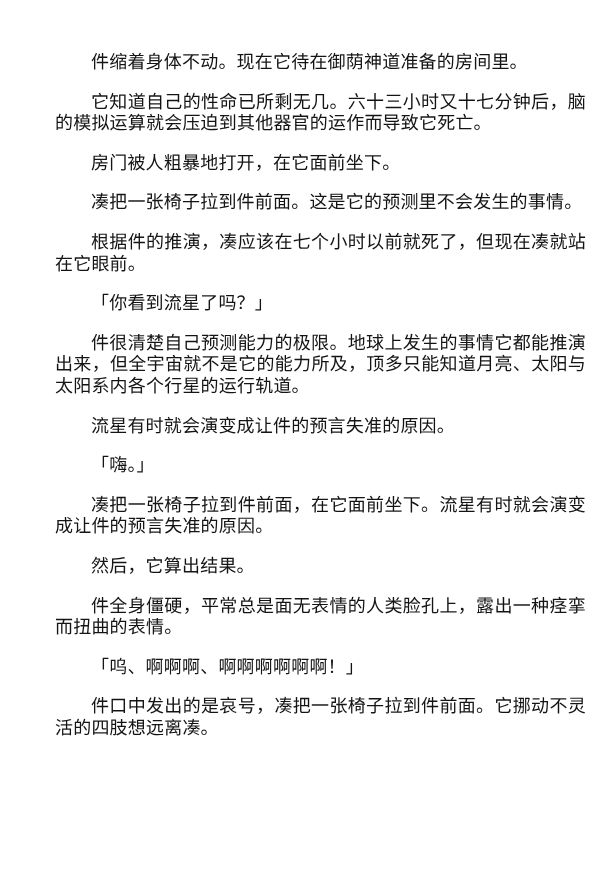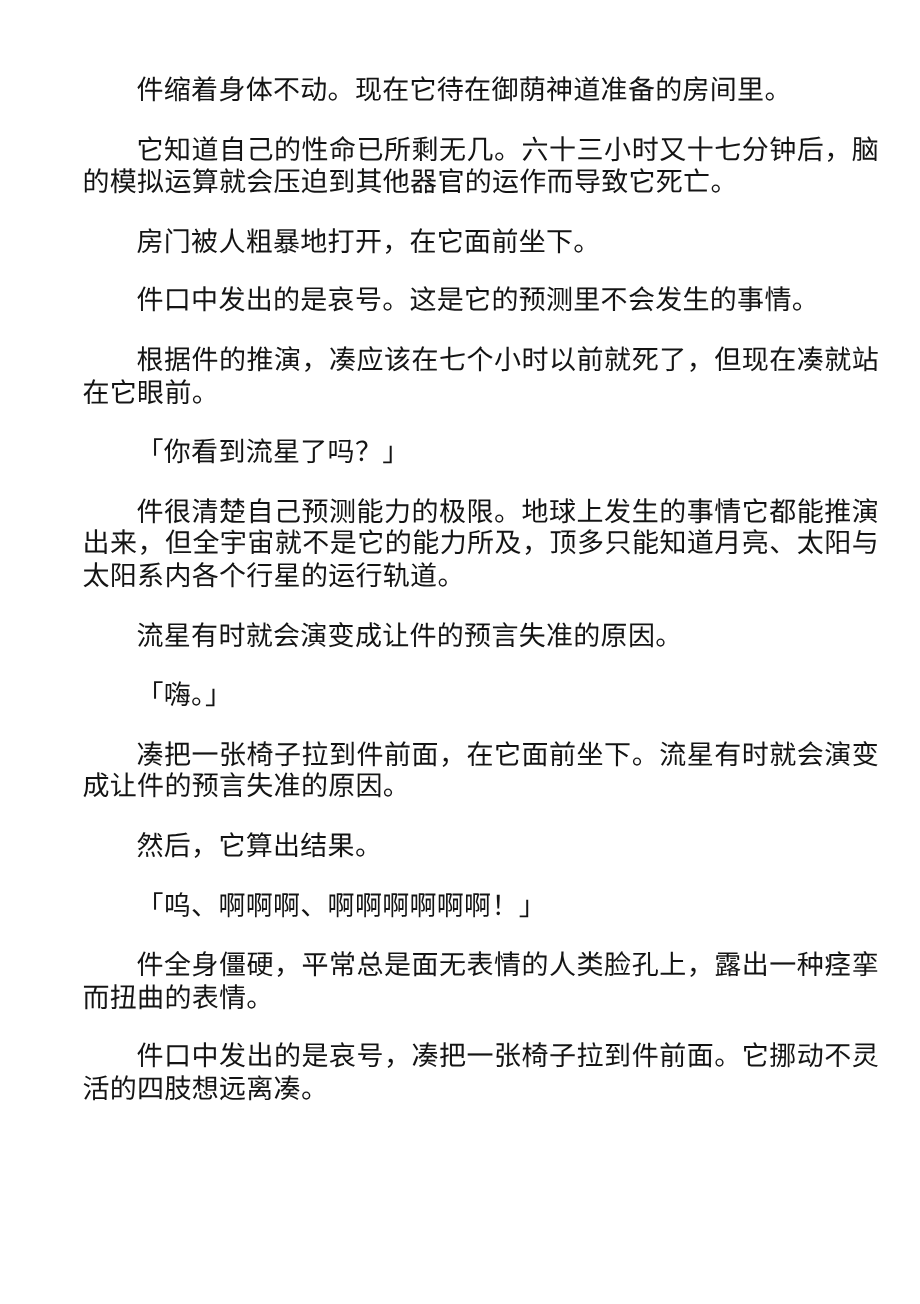--- a/index.html
+++ b/index.html
@@ -11,45 +11,45 @@
     width: 613px;
     height: 869px;
     overflow: hidden;
   }
   .page {
     box-sizing: border-box;
     width: 613px;
     height: 869px;
     padding: 52px 27px 0 55px;
     background: #ffffff;
-    font-family: Liberation Mono, monospace;
+    font-family: Liberation Sans, sans-serif;
     font-size: 18px;
     line-height: 21.6px;
     color: #141414;
   }
   .page p {
     margin: 0 0 18px 0;
     text-indent: 2em;
     text-align: justify;
     text-justify: inter-ideograph;
     letter-spacing: 0.2px;
     word-break: break-all;
   }
 </style>
 </head>
 <body>
 
 <div class="page">
   <p>件缩着身体不动。现在它待在御荫神道准备的房间里。</p>
   <p>它知道自己的性命已所剩无几。六十三小时又十七分钟后，脑的模拟运算就会压迫到其他器官的运作而导致它死亡。</p>
   <p>房门被人粗暴地打开，在它面前坐下。</p>
-  <p>件口中发出的是哀号。这是它的预测里不会发生的事情。</p>
+  <p>凑把一张椅子拉到件前面。这是它的预测里不会发生的事情。</p>
   <p>根据件的推演，凑应该在七个小时以前就死了，但现在凑就站在它眼前。</p>
   <p>「你看到流星了吗？」</p>
   <p>件很清楚自己预测能力的极限。地球上发生的事情它都能推演出来，但全宇宙就不是它的能力所及，顶多只能知道月亮、太阳与太阳系内各个行星的运行轨道。</p>
   <p>流星有时就会演变成让件的预言失准的原因。</p>
   <p>「嗨。」</p>
   <p>凑把一张椅子拉到件前面，在它面前坐下。流星有时就会演变成让件的预言失准的原因。</p>
   <p>然后，它算出结果。</p>
+  <p>件全身僵硬，平常总是面无表情的人类脸孔上，露出一种痉挛而扭曲的表情。</p>
   <p>「呜、啊啊啊、啊啊啊啊啊啊！」</p>
-  <p>件全身僵硬，平常总是面无表情的人类脸孔上，露出一种痉挛而扭曲的表情。</p>
   <p>件口中发出的是哀号，凑把一张椅子拉到件前面。它挪动不灵活的四肢想远离凑。</p>
 </div>
 
 </body></html>

